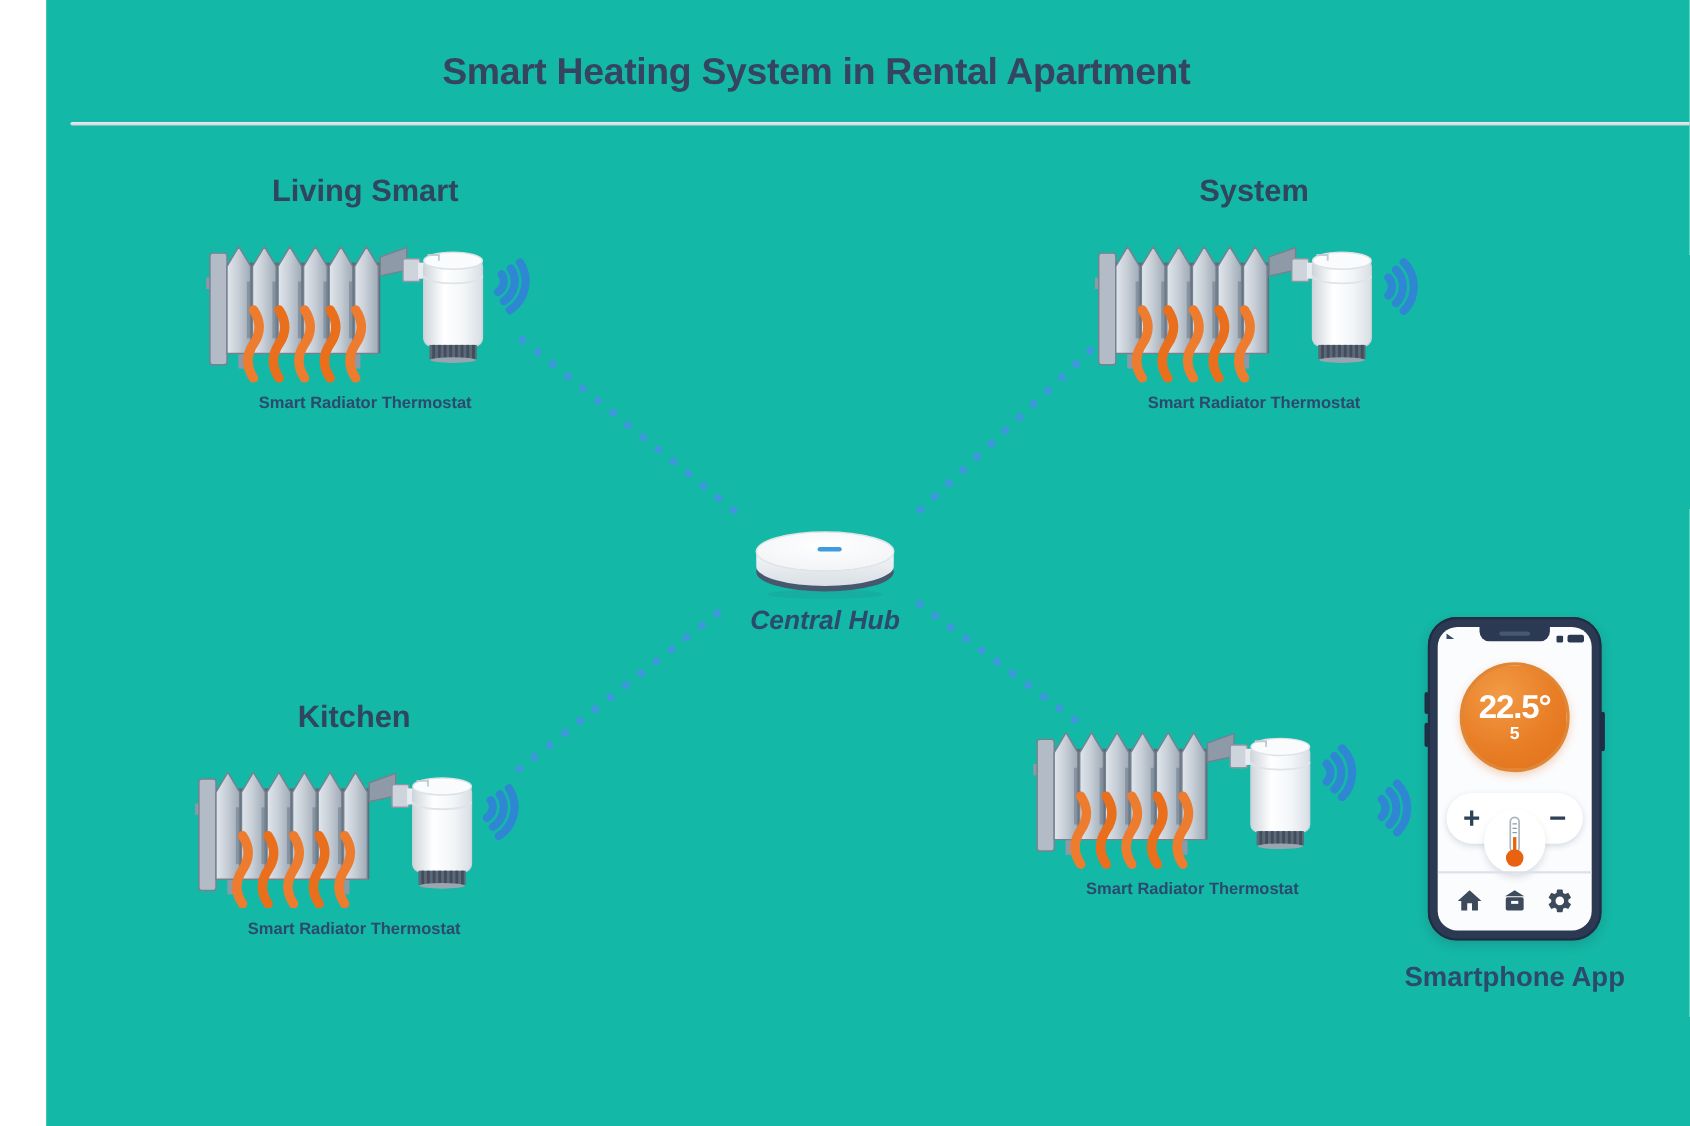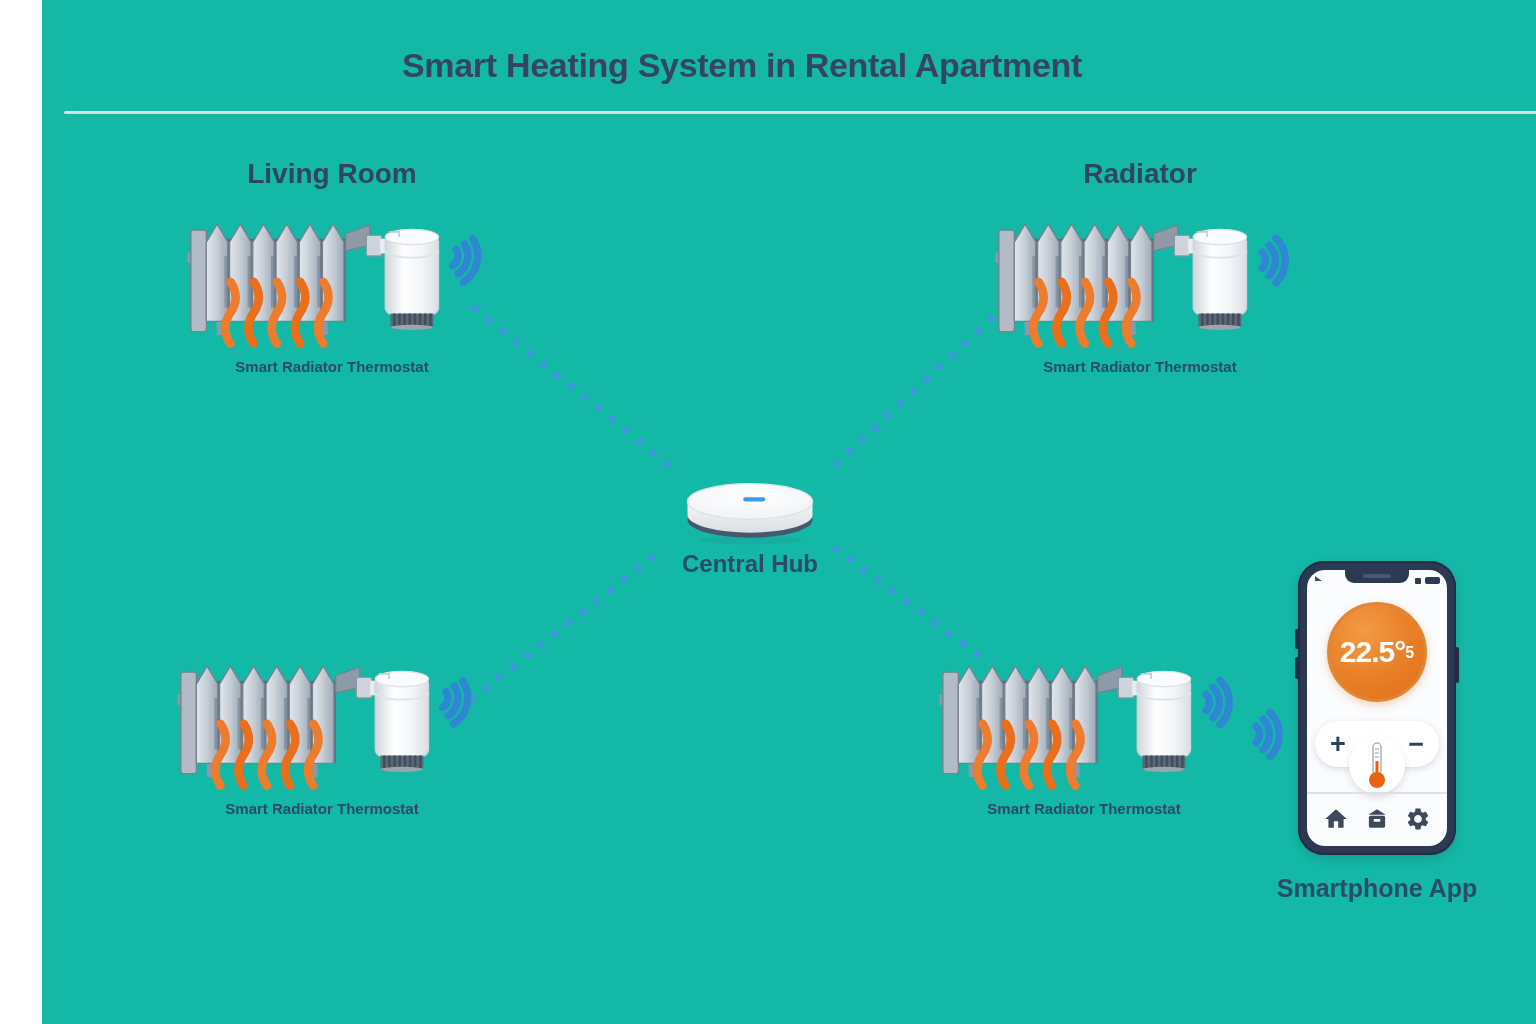--- a/index.html
+++ b/index.html
@@ -33,21 +33,21 @@
   .wifi-svg { position:absolute; left:264px; top:26px; width:46px; height:69px; }
   .wifi-tilt { transform:rotate(12deg); }
   .device-label {
     text-align:center; font-size:15px; font-weight:600;
     color:#2b4a6d; margin-top:6px; white-space:nowrap;
   }
   .extra-wifi { position:absolute; left:1206px; top:700px; width:46px; height:69px; z-index:1; }
   
   .hub { position:absolute; left:628px; top:470px; width:160px; z-index:1; text-align:center; }
   .hub-svg { width:152px; height:78px; }
-  .hub-label { font-size:24px; font-weight:600; color:#2b4a6d; margin-top:-2px; }
+  .hub-label { font-size:24px; font-weight:600; color:#2b4a6d; margin-top:-2px;font-style:italic; }
   
   .phone {
     position:absolute; left:1256px; top:561px; width:158px; height:294px;
     background:#2b3a52; border-radius:26px; z-index:2;
     box-shadow:inset 0 0 0 2px #202e45, 0 4px 10px rgba(30,45,70,.18);
   }
   .side-btn { position:absolute; background:#202e45; border-radius:3px; }
   .side-btn.l1 { left:-3px; top:68px;  width:4px; height:20px; }
   .side-btn.l2 { left:-3px; top:96px;  width:4px; height:22px; }
   .side-btn.r1 { right:-3px; top:86px; width:4px; height:36px; }
@@ -67,21 +67,21 @@
     border-left:7px solid #3c4c63; border-top:5px solid transparent;
   }
   .batt-icon { position:absolute; top:7px; right:7px; width:15px; height:7px; background:#2b3a52; border-radius:2px; }
   .batt-dot  { position:absolute; top:8px; right:26px; width:6px; height:6px; background:#2b3a52; border-radius:1px; }
   .temp-circle {
     position:absolute; top:32px; left:50%; transform:translateX(-50%);
     width:100px; height:100px; border-radius:50%;
     background:radial-gradient(circle at 36% 28%, #f29a45 0%, #e87e26 55%, #e06f19 100%);
     border:3px solid #df8637;
     box-shadow:0 3px 8px rgba(224,110,25,.30);
-    display:flex; flex-direction:row; align-items:center; justify-content:center;
+    display:flex; flex-direction:column; align-items:center; justify-content:center;
   }
   .temp-value { color:#fff; font-size:30px; font-weight:700; line-height:30px; letter-spacing:-1px; }
   .temp-sub   { color:#fff; font-size:16px; font-weight:700; line-height:17px; }
   .pill {
     position:absolute; top:151px; left:50%; transform:translateX(-50%);
     width:124px; height:46px; background:#ffffff; border-radius:24px;
     box-shadow:0 2px 6px rgba(40,60,90,.18);
     display:flex; justify-content:space-between; align-items:center; padding:0 15px;
   }
   .ctrl-btn {
@@ -206,46 +206,47 @@
   <svg class="connections" width="1536" height="1024">
     <g fill="none" stroke="#3e97dc" stroke-width="7" stroke-linecap="round" stroke-dasharray="0.1 17.5">
       <line x1="433" y1="309" x2="629" y2="467"></line>
       <line x1="962" y1="307" x2="791" y2="467"></line>
       <line x1="430" y1="699" x2="621" y2="549"></line>
       <line x1="794" y1="549" x2="948" y2="664"></line>
     </g>
   </svg>
 
   <div class="room" style="left:140px; top:156px;">
-    <div class="room-label">Living Room</div>
+    <div class="room-label">Living Smart</div>
     <div class="unit">
       <svg class="radiator-svg">
           <use href="#sym-radiator"></use>
         </svg>
       <svg class="wifi-svg wifi-tilt">
           <use href="#sym-wifi"></use>
         </svg>
     </div>
     <div class="device-label">Smart Radiator Thermostat</div>
   </div>
 
   <div class="room" style="left:948px; top:156px;">
-    <div class="room-label">Radiator</div>
+    <div class="room-label">System</div>
     <div class="unit">
       <svg class="radiator-svg">
           <use href="#sym-radiator"></use>
         </svg>
       <svg class="wifi-svg">
           <use href="#sym-wifi"></use>
         </svg>
     </div>
     <div class="device-label">Smart Radiator Thermostat</div>
   </div>
 
   <div class="room" style="left:130px; top:634px;">
+    <div class="room-label">Kitchen</div>
     <div class="unit">
       <svg class="radiator-svg">
           <use href="#sym-radiator"></use>
         </svg>
       <svg class="wifi-svg wifi-tilt">
           <use href="#sym-wifi"></use>
         </svg>
     </div>
     <div class="device-label">Smart Radiator Thermostat</div>
   </div>

